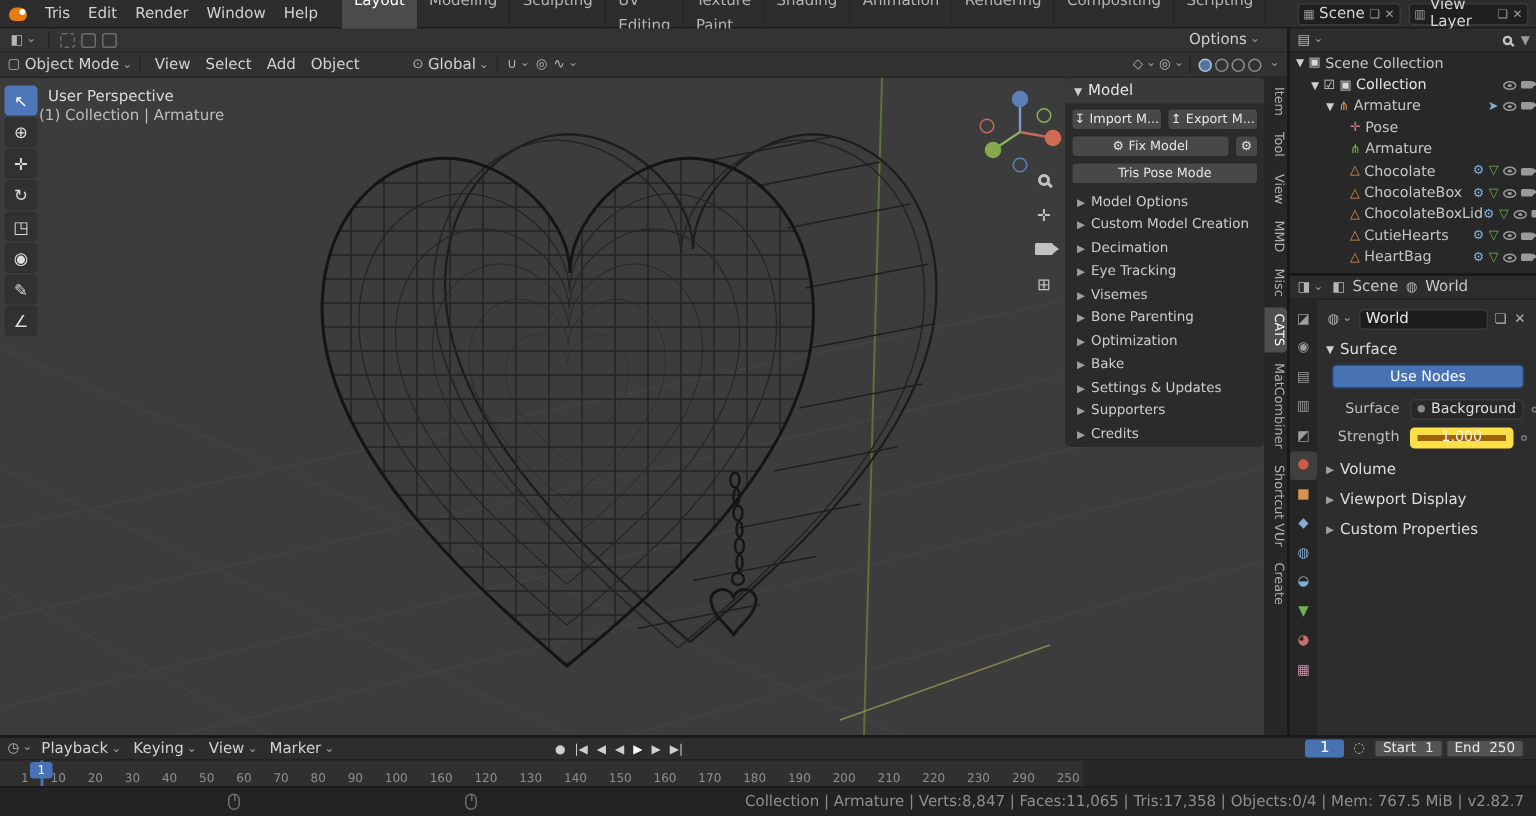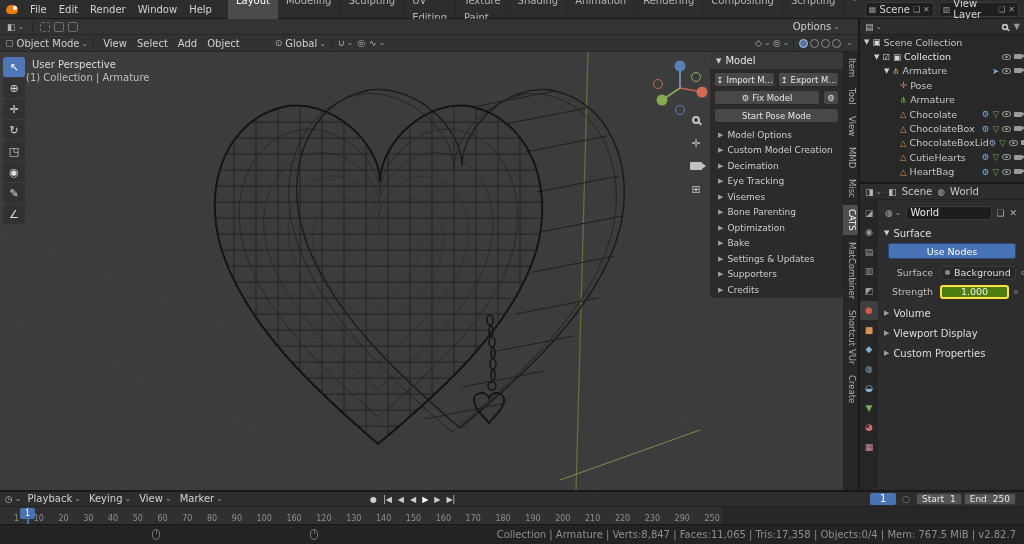--- a/index.html
+++ b/index.html
@@ -79,21 +79,21 @@
   #pcontent{position:absolute;left:18px;top:16px;width:146px;height:290px;padding-top:5px}
   .dbrow{display:flex;align-items:center;gap:3px;padding:0 6px;height:16px}
   .dbfield{flex:1;height:14px;background:#1d1d1d;border:1px solid #3a3a3a;border-radius:3px;color:#e8e8e8;padding:0 4px;line-height:12px}
   .psec{display:flex;align-items:center;gap:4px;height:16px;padding:0 6px;color:#dedede;margin-top:4px}
   .usenodes{margin:2px 8px 4px 10px;height:16px;background:#4772b3;border:1px solid #2d4a78;border-radius:3px;color:#fff;display:flex;align-items:center;justify-content:center;font-size:9.5px}
   .prow{display:flex;align-items:center;height:19px;padding:0 6px 0 0}
   .plabel{width:62px;text-align:right;padding-right:7px;color:#bdbdbd;font-size:9.5px;flex:none}
   .pfield{flex:1;height:14px;border-radius:3px;display:flex;align-items:center;font-size:9.5px}
   .pfield.drop{background:#282828;border:1px solid #3a3a3a;color:#ddd;padding:0 4px;gap:4px}
   .pfield.swatch{background:#131316;border:1px solid #3a3a3a}
-  .pfield.num{background:#4d7c0f;border:2px solid #fde047;color:#f2f2f2;justify-content:center}
+  .pfield.num{background:#a16207;border:5px solid #fde047;color:#f2f2f2;justify-content:center}
   .deco{width:4px;height:4px;border:1px solid #787878;border-radius:50%;margin-left:5px;flex:none}
   
   #timeline{left:0;top:492px;width:1024px;height:32px}
   #tl-head{height:15px;background:#2d2d2d;border-bottom:1px solid #222;display:flex;align-items:center;gap:2px;padding:0 4px;position:relative}
   #tl-controls{position:absolute;left:370px;display:flex;gap:6px;color:#cfcfcf;font-size:8px;align-items:center}
   .framefield{width:26px;height:12px;background:#4772b3;border-radius:2px;color:#fff;text-align:center;line-height:12px;margin-left:auto}
   .rangefield{height:12px;background:#545454;border:1px solid #333;border-radius:2px;color:#e8e8e8;display:flex;align-items:center;padding:0 5px;gap:6px;font-size:9px}
   #tl-track{height:17px;background:#303030;position:relative}
   #tl-after{position:absolute;left:722px;top:0;right:0;bottom:0;background:#272727}
   #ticks{position:absolute;left:14px;bottom:1px;width:706px;display:flex;justify-content:space-between;font-size:8px;color:#8f8f8f}
@@ -103,21 +103,21 @@
   #status{left:0;top:524px;width:1024px;height:20px;background:#232323;border-top:1px solid #181818;display:flex;align-items:center}
   .mouse{width:8px;height:11px;border:1px solid #707070;border-radius:4px;position:relative}
   .mouse::after{content:"";position:absolute;left:3px;top:0;width:1px;height:4px;background:#707070}
   #statustext{margin-left:auto;margin-right:8px;color:#8f8f8f}
 </style>
 </head>
 <body>
 
 <div id="topbar">
   <span class="logo"></span>
-  <span class="menu">File</span>
+  <span class="menu">Tris</span>
   <span class="menu">Edit</span>
   <span class="menu">Render</span>
   <span class="menu">Window</span>
   <span class="menu">Help</span>
   <div class="ws-wrap">
     <span class="ws active">Layout</span>
     <span class="ws">Modeling</span>
     <span class="ws">Sculpting</span>
     <span class="ws">UV Editing</span>
     <span class="ws">Texture Paint</span>
@@ -289,21 +289,21 @@
       <span class="np-btn">
           <span>⚙</span>
           <span>Fix Model</span>
         </span>
       <span class="np-btn np-sq">
           <span>⚙</span>
         </span>
     </div>
     <div class="np-btnrow" style="margin-bottom:4px">
       <span class="np-btn">
-          <span>Start Pose Mode</span>
+          <span>Tris Pose Mode</span>
         </span>
     </div>
     <div class="np-sec">
         <span class="arrow-c">▶</span>
         <span>Model Options</span>
       </div>
     <div class="np-sec">
         <span class="arrow-c">▶</span>
         <span>Custom Model Creation</span>
       </div>

